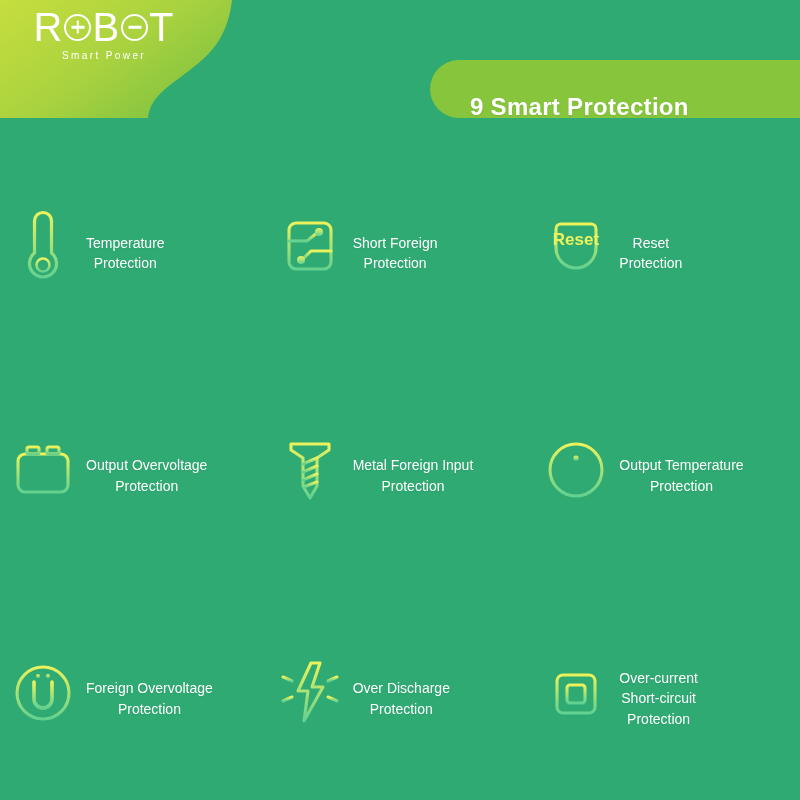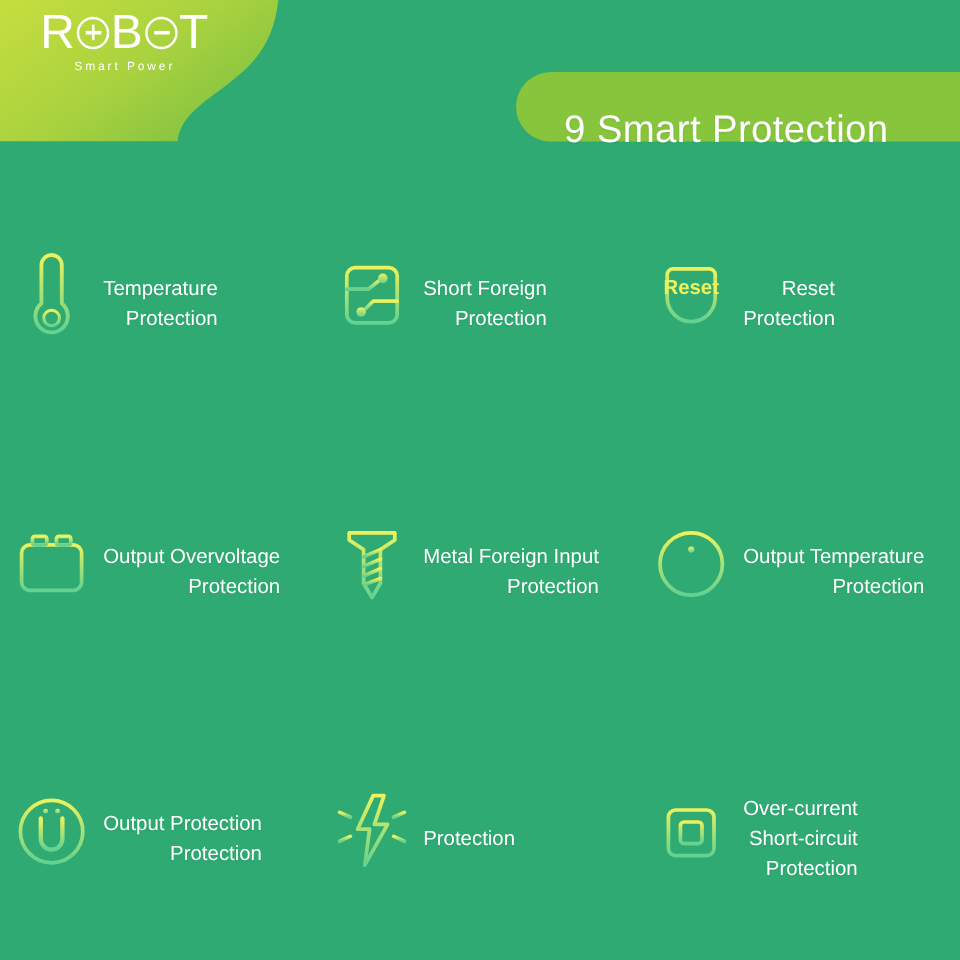--- a/index.html
+++ b/index.html
@@ -55,21 +55,21 @@
   #banner {
     position:absolute; top:60px; left:430px;
     width:400px; height:58px;
     background:#86C53C;
     border-radius:29px 0 0 29px;
     display:flex; align-items:center;
     padding-left:40px;
     z-index:2;
   }
   #banner-title {
-    color:#ffffff; font-size:32px; font-weight:normal;
+    color:#ffffff; font-size:24px; font-weight:bold;
     letter-spacing:0.3px;
     text-shadow:0 1px 2px rgba(0,0,0,.07);
     margin-top:36px;
   }
 
   
   #grid {
     position:absolute;
     top:132px; left:0; width:800px; height:668px;
     display:grid;
@@ -83,23 +83,23 @@
     padding-top:10px;
   }
   .icon-box {
     width:86px; height:86px;
     display:flex; align-items:center; justify-content:center;
   }
   .icon-box svg { width:100%; height:100%; overflow:visible; }
   .label {
     margin-top:10px;
     color:#ffffff;
-    font-size:17px;
+    font-size:14px;
     line-height:1.48;
-    text-align:right;
+    text-align:center;
     max-width:200px;
     text-shadow:0 1px 2px rgba(0,0,0,.06);
   }
 </style>
 </head>
 <body>
 
 <div id="logo-badge">
   <svg viewBox="0 0 310 118" preserveAspectRatio="none">
     <defs>
@@ -290,21 +290,21 @@
           </defs>
         <g fill="none" stroke="url(#g7)" stroke-width="3.1" stroke-linecap="round" stroke-linejoin="round">
           <circle cx="43" cy="42" r="26"></circle>
           <path d="M34,31 L34,48 a9,9 0 0 0 18,0 L52,31" stroke-width="3.6"></path>
           <circle cx="38" cy="25" r="2" fill="url(#g7)" stroke="none"></circle>
           <circle cx="48" cy="25" r="2" fill="url(#g7)" stroke="none"></circle>
         </g>
       </svg>
     </div>
     <div class="label">
-      <div>Output Protection</div>
+      <div>Foreign Overvoltage</div>
       <div>Protection</div>
     </div>
   </div>
 
   <div class="cell">
     <div class="icon-box">
       <svg viewBox="0 0 86 86">
         <defs>
             <linearGradient id="g8" x1="0" y1="0" x2="0" y2="1">
           <stop offset="0%" stop-color="#EDF25C"></stop>
@@ -316,20 +316,21 @@
           <line x1="16" y1="26" x2="25" y2="30"></line>
           <line x1="13" y1="38" x2="24" y2="38"></line>
           <line x1="16" y1="50" x2="25" y2="46"></line>
           <line x1="70" y1="26" x2="61" y2="30"></line>
           <line x1="73" y1="38" x2="62" y2="38"></line>
           <line x1="70" y1="50" x2="61" y2="46"></line>
         </g>
       </svg>
     </div>
     <div class="label">
+      <div>Over Discharge</div>
       <div>Protection</div>
     </div>
   </div>
 
   <div class="cell">
     <div class="icon-box">
       <svg viewBox="0 0 86 86">
         <defs>
             <linearGradient id="g9" x1="0" y1="0" x2="0" y2="1">
           <stop offset="0%" stop-color="#EDF25C"></stop>

